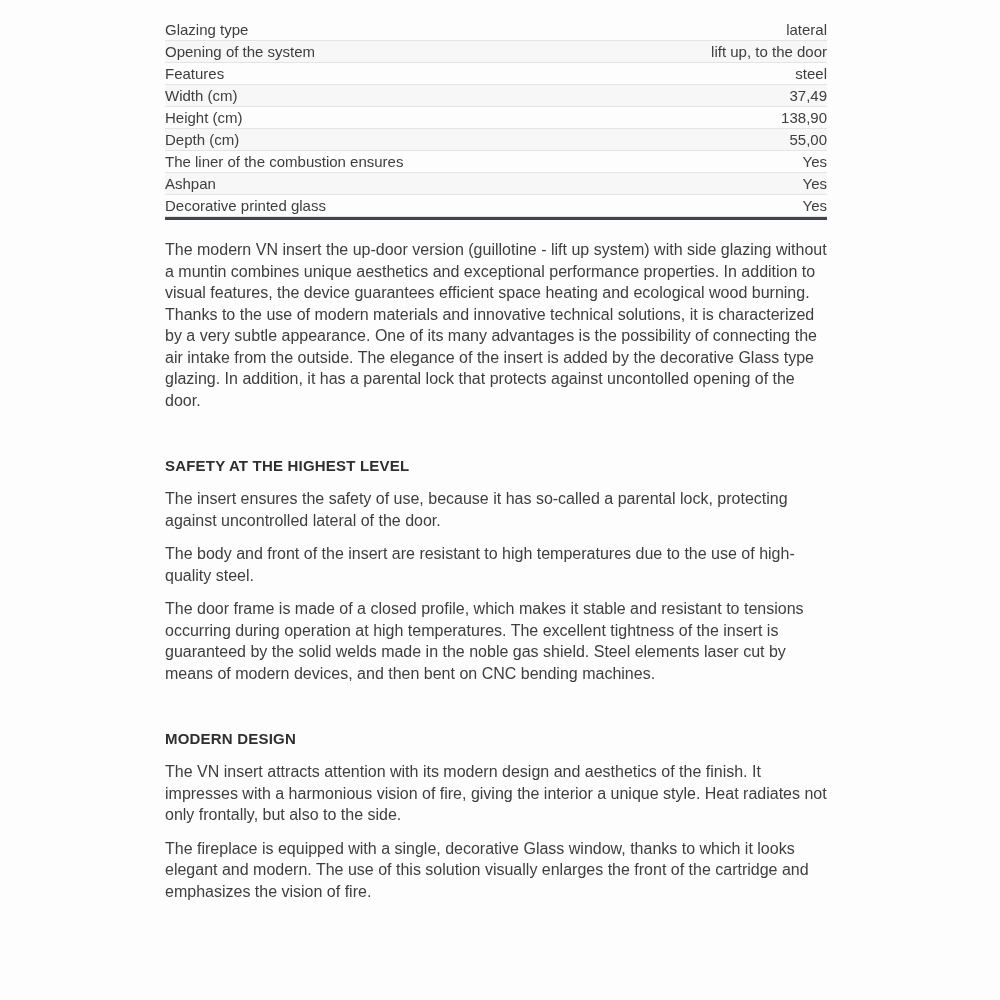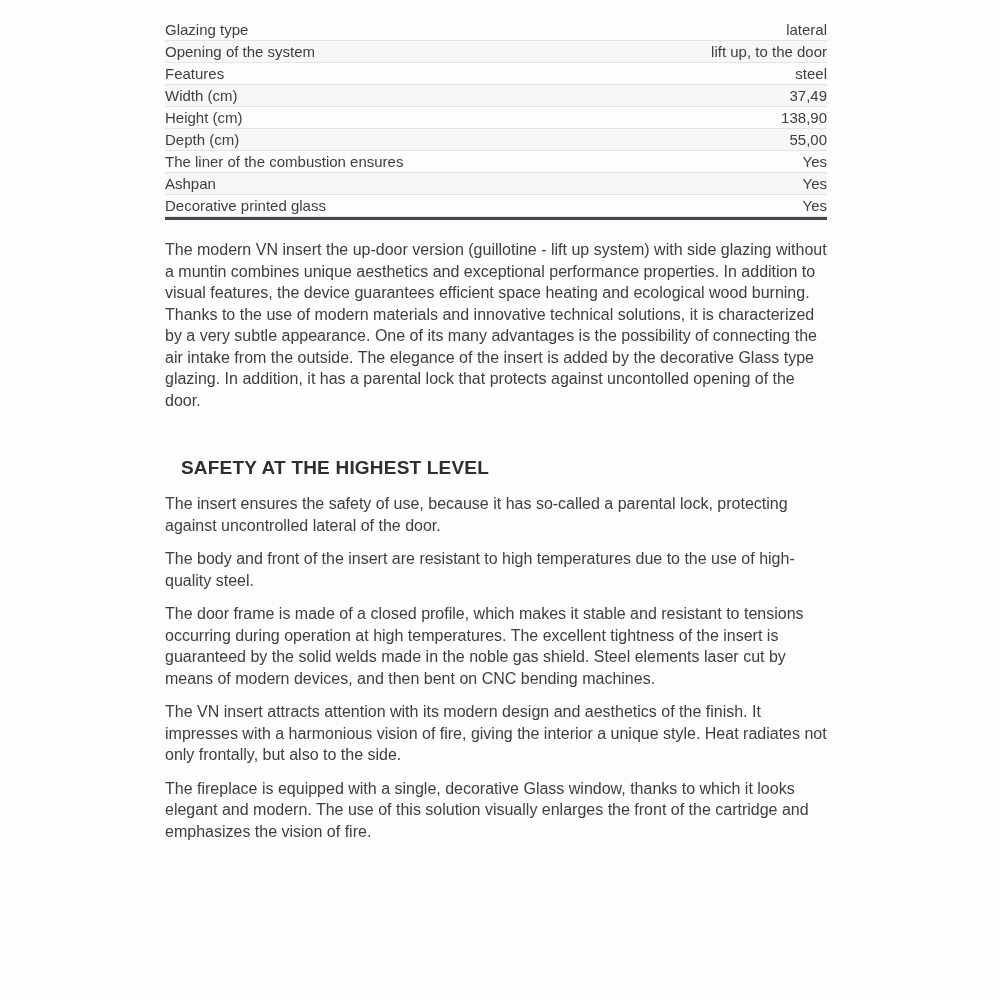--- a/index.html
+++ b/index.html
@@ -56,22 +56,22 @@
   }
 
   
   p.body {
     margin: 0 0 12px 0;
     font-size: 16px;
     line-height: 21.5px;
     color: #3e3e3e;
   }
   h2.section-heading {
-    margin: 46px 0 14px 16px;
-    font-size: 19px;
+    margin: 46px 0 14px 0;
+    font-size: 15px;
     font-weight: 700;
     letter-spacing: 0.2px;
     color: #2f2f2f;
     text-transform: uppercase;
   }
 </style>
 </head>
 <body>
 
 <div class="page">
@@ -120,17 +120,18 @@
 
     <div class="rule"></div>
 
     <p class="body">The modern VN insert the up-door version (guillotine - lift up system) with side glazing without a muntin combines unique aesthetics and exceptional performance properties. In addition to visual features, the device guarantees efficient space heating and ecological wood burning. Thanks to the use of modern materials and innovative technical solutions, it is characterized by a very subtle appearance. One of its many advantages is the possibility of connecting the air intake from the outside. The elegance of the insert is added by the decorative Glass type glazing. In addition, it has a parental lock that protects against uncontolled opening of the door.</p>
 
     <h2 class="section-heading">SAFETY AT THE HIGHEST LEVEL</h2>
     <p class="body">The insert ensures the safety of use, because it has so-called a parental lock, protecting against uncontrolled lateral of the door.</p>
     <p class="body">The body and front of the insert are resistant to high temperatures due to the use of high-quality steel.</p>
     <p class="body">The door frame is made of a closed profile, which makes it stable and resistant to tensions occurring during operation at high temperatures. The excellent tightness of the insert is guaranteed by the solid welds made in the noble gas shield. Steel elements laser cut by means of modern devices, and then bent on CNC bending machines.</p>
 
+    <h2 class="section-heading">MODERN DESIGN</h2>
     <p class="body">The VN insert attracts attention with its modern design and aesthetics of the finish. It impresses with a harmonious vision of fire, giving the interior a unique style. Heat radiates not only frontally, but also to the side.</p>
     <p class="body">The fireplace is equipped with a single, decorative Glass window, thanks to which it looks elegant and modern. The use of this solution visually enlarges the front of the cartridge and emphasizes the vision of fire.</p>
 
   </div>
 </div>
 
 </body></html>

